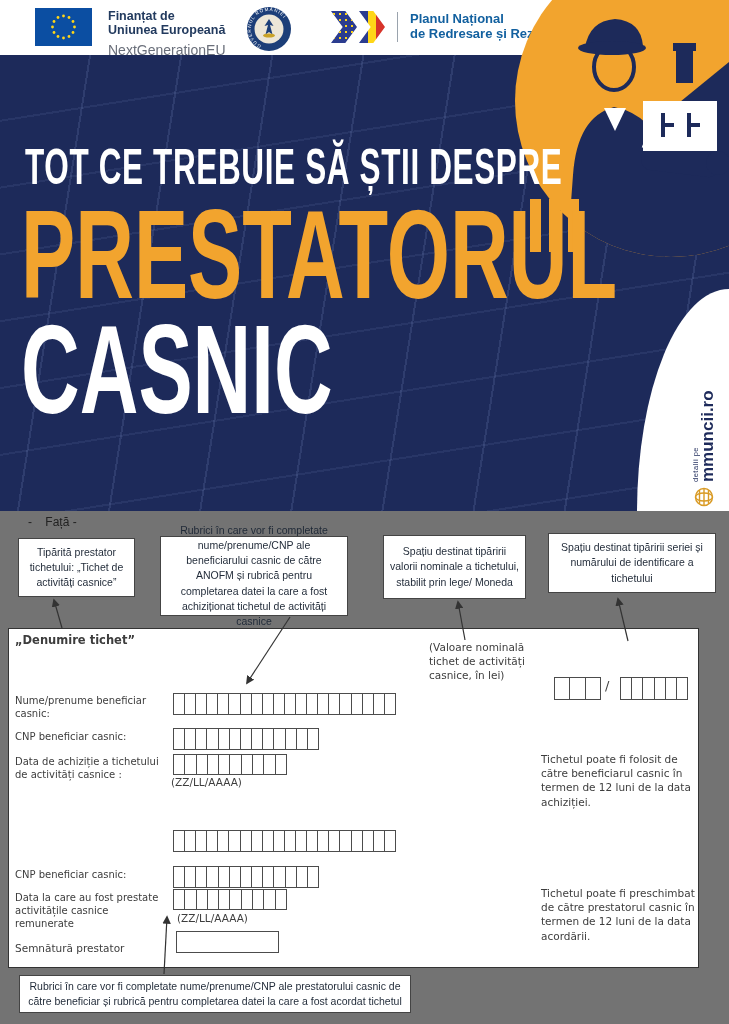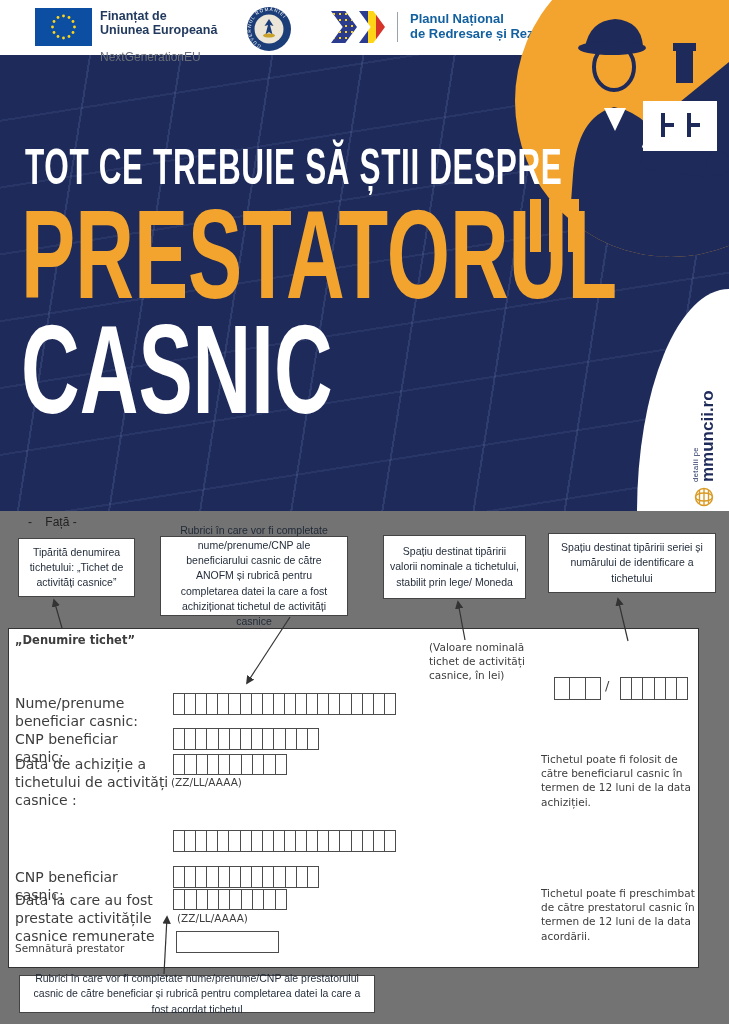--- a/index.html
+++ b/index.html
@@ -6,24 +6,24 @@
   *{box-sizing:border-box;font-family:"Liberation Sans","DejaVu Sans",sans-serif;}
   .page{position:relative;width:729px;height:1024px;overflow:hidden;background:#fff;}
 
   
   .hero{position:absolute;left:0;top:55px;width:729px;height:456px;z-index:0;
     background:
       repeating-linear-gradient(99deg,transparent 0 88px,rgba(140,160,215,.16) 88px 90px),
       repeating-linear-gradient(171deg,transparent 0 64px,rgba(140,160,215,.10) 64px 66px),
       #1d2a5a;}
   .topbar{position:absolute;left:0;top:0;width:729px;height:55px;background:#fff;z-index:1;}
-  .eu-logo{position:absolute;left:35px;top:8px;display:flex;gap:8px;align-items:flex-start;}
+  .eu-logo{position:absolute;left:35px;top:8px;display:flex;gap:16px;align-items:flex-start;}
   .eu-text{line-height:1.12;padding-top:1px;}
   .eu-l1,.eu-l2{font-size:12.5px;font-weight:bold;color:#223a5e;}
-  .eu-l3{font-size:12px;color:#6a6f7a;margin-top:14px;}
+  .eu-l3{font-size:14px;color:#6a6f7a;margin-top:6px;}
   .seal{position:absolute;left:246px;top:6px;}
   .pnrr{position:absolute;left:331px;top:11px;display:flex;align-items:center;gap:12px;}
   .pnrr-arrows{display:flex;gap:2px;}
   .pa{width:26px;height:32px;clip-path:polygon(0 0,55% 0,100% 50%,55% 100%,0 100%,45% 50%);}
   .pa1{background-color:#2b3c8f;background-image:radial-gradient(circle,#ffd617 .8px,transparent 1.3px);background-size:6px 6px;}
   .pa2{background:linear-gradient(90deg,#2b3c8f 0 34%,#ffd617 34% 67%,#d7342a 67% 100%);}
   .pnrr-divider{width:1px;height:30px;background:#9aa3ad;}
   .pnrr-text{line-height:1.15;font-size:13px;font-weight:bold;color:#12609f;}
 
   .decor-circle{position:absolute;left:515px;top:-55px;width:312px;height:312px;border-radius:50%;
@@ -50,30 +50,30 @@
 
   
   .diagram{position:absolute;left:0;top:511px;width:729px;height:513px;background:#737373;z-index:4;color:#222;}
   .side-label{position:absolute;left:28px;top:4px;font-size:12px;color:#222;white-space:pre;}
   .callout{position:absolute;border:1px solid #444;display:flex;align-items:center;justify-content:center;
     text-align:center;font-size:10.5px;line-height:1.45;color:#1f2937;padding:2px 6px;background:#fff;}
   .c1{left:18px;top:27px;width:117px;height:59px;}
   .c2{left:160px;top:25px;width:188px;height:80px;}
   .c3{left:383px;top:24px;width:143px;height:64px;}
   .c4{left:548px;top:22px;width:168px;height:60px;}
-  .cb{left:19px;top:464px;width:356px;height:38px;border-width:1.5px;}
+  .cb{left:19px;top:464px;width:392px;height:38px;border-width:1.5px;}
 
   .form{position:absolute;left:8px;top:117px;width:691px;height:340px;border:1.5px solid #333;background:#fff;
     font-family:"DejaVu Sans","Liberation Sans",sans-serif;color:#3d3d3d;}
   .form div{font-family:inherit;}
   .f-title{position:absolute;left:6px;top:4px;font-size:11.5px;font-weight:bold;}
   .f-valoare{position:absolute;left:420px;top:11px;width:104px;font-size:10.5px;line-height:1.35;}
   .f-seria-label{position:absolute;left:532px;top:11px;width:160px;font-size:10.5px;line-height:1.35;}
   .f-slash{position:absolute;left:596px;top:49px;font-size:13px;}
-  .lab{position:absolute;left:6px;font-size:14px;line-height:1.3;width:152px;}
+  .lab{position:absolute;left:6px;font-size:10px;line-height:1.3;width:152px;}
   .l1{top:65px;} .l2{top:101px;} .l3{top:126px;width:158px;} .l4{top:202px;} .l5{top:239px;} .l6{top:262px;}
   .hint{position:absolute;font-size:10.5px;}
   .h3{left:162px;top:147px;} .h6{left:168px;top:283px;}
   .note{position:absolute;left:532px;width:162px;font-size:10.5px;line-height:1.35;}
   .note1{top:123px;} .note2{top:257px;}
   .sig-label{position:absolute;left:6px;top:313px;font-size:10.5px;}
   .sigbox{position:absolute;left:167px;top:302px;width:103px;height:22px;border:1px solid #4c4c4c;background:#fff;}
 
   .cellrow{position:absolute;display:flex;}
   .cellrow .cell{flex:1 1 0;border:1px solid #4c4c4c;margin-left:-1px;background:#fff;}
@@ -202,21 +202,21 @@
     </svg>
     <div class="site-text">
       <div class="site-small">detalii pe</div>
       <div class="site-big">mmuncii.ro</div>
     </div>
   </div>
 
   <section class="diagram">
     <div class="side-label">-    Față -</div>
 
-    <div class="callout c1">Tipărită denumirea tichetului: „Tichet de activități casnice”</div>
+    <div class="callout c1">Tipărită prestator tichetului: „Tichet de activități casnice”</div>
     <div class="callout c2">Rubrici în care vor fi completate nume/prenume/CNP ale beneficiarului casnic de către ANOFM și rubrică pentru completarea datei la care a fost achiziționat tichetul de activități casnice</div>
     <div class="callout c3">Spațiu destinat tipăririi valorii nominale a tichetului, stabilit prin lege/ Moneda</div>
     <div class="callout c4">Spațiu destinat tipăririi seriei și numărului de identificare a tichetului</div>
 
     <div class="form">
       <div class="f-title">„Denumire tichet”</div>
       <div class="f-valoare">(Valoare nominală tichet de activități casnice, în lei)</div>
       <div class="cellrow seria">
           <div class="cell"></div>
           <div class="cell"></div>

